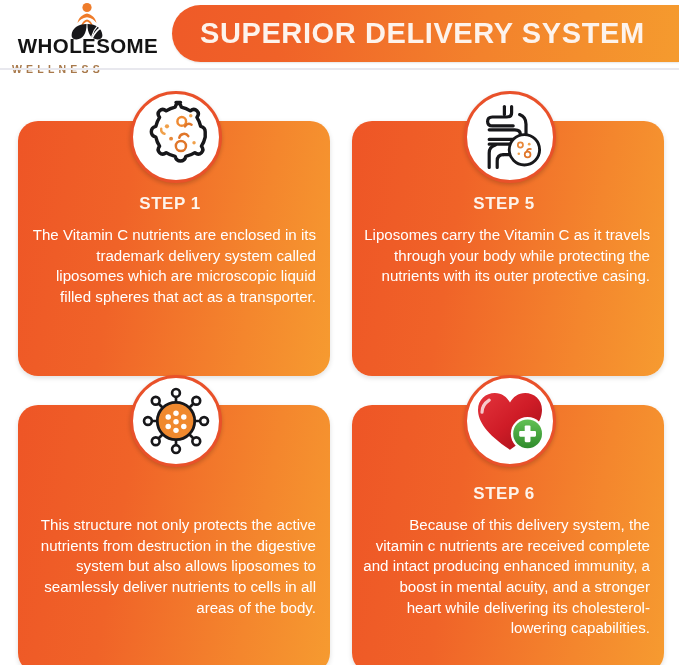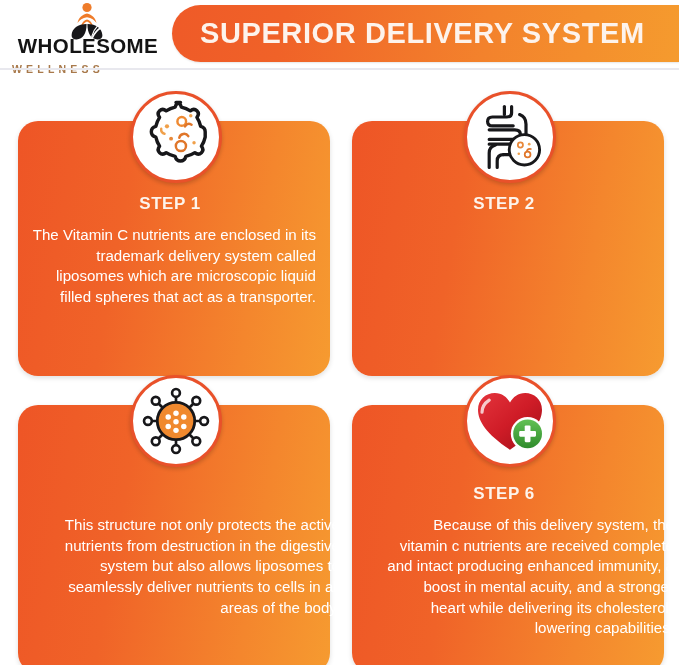--- a/index.html
+++ b/index.html
@@ -140,21 +140,21 @@
 
   .step-body {
     position: absolute;
     left: 14px; top: 134px;
     width: 288px;
     color: #ffffff;
     font-size: 15.1px;
     line-height: 1.37;
     text-align: right;
   }
-  .cell.c3 .step-body, .cell.c4 .step-body { top: 140px; margin-left: 24px; }
+  .cell.c3 .step-body, .cell.c4 .step-body { top: 140px; }
 </style>
 </head>
 <body>
 
 <div class="header">
 
   <div class="logo">
     <div class="logo-mark">
       <svg viewBox="0 0 70 38" width="70" height="38">
         <circle cx="35" cy="5.5" r="4.6" fill="#ef7c2a"></circle>
@@ -215,21 +215,22 @@
           <path d="M62 22 q8 3 8 12 v12"></path>
         </g>
         <circle cx="68" cy="66" r="19" fill="#ffffff" stroke="#17171a" stroke-width="3.6"></circle>
         <circle cx="63" cy="60" r="3.2" fill="none" stroke="#e8883a" stroke-width="2.2"></circle>
         <circle cx="72" cy="72" r="3.6" fill="none" stroke="#e0762a" stroke-width="2.2"></circle>
         <circle cx="74" cy="59" r="1.7" fill="#f0a04a"></circle>
         <circle cx="61" cy="71" r="1.6" fill="#f0a04a"></circle>
         <path d="M76 65 q-4-1-5 3" stroke="#e0762a" stroke-width="2.2" fill="none" stroke-linecap="round"></path>
       </svg>
     </div>
-    <div class="step-title">STEP 2</div>
+    <div class="step-title">STEP 5</div>
+    <div class="step-body">Liposomes carry the Vitamin C as it travels through your body while protecting the nutrients with its outer protective casing.</div>
   </div>
 
   <div class="cell c3">
     <div class="card"></div>
     <div class="icon-badge">
       <svg viewBox="0 0 100 100" width="78" height="78">
         <g stroke="#17171a" stroke-width="3.4" fill="none">
           <line x1="50" y1="50" x2="50" y2="16"></line>
           <line x1="50" y1="50" x2="74" y2="26"></line>
           <line x1="50" y1="50" x2="84" y2="50"></line>

